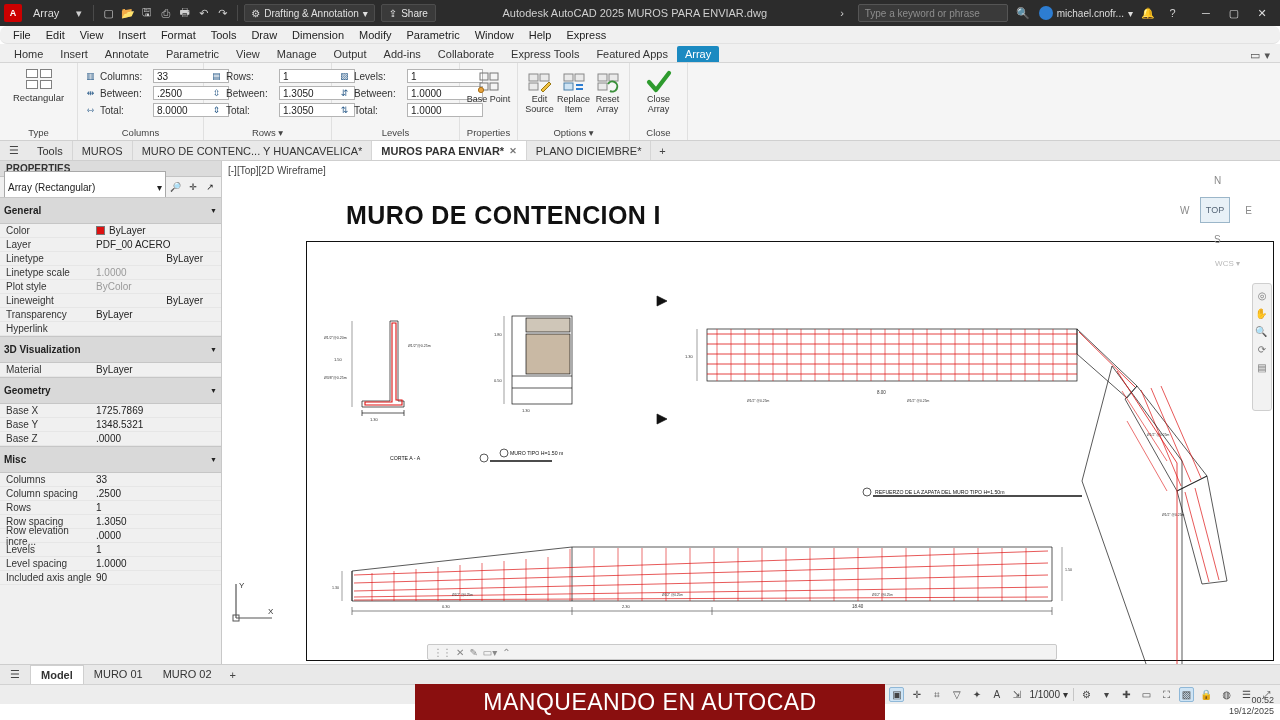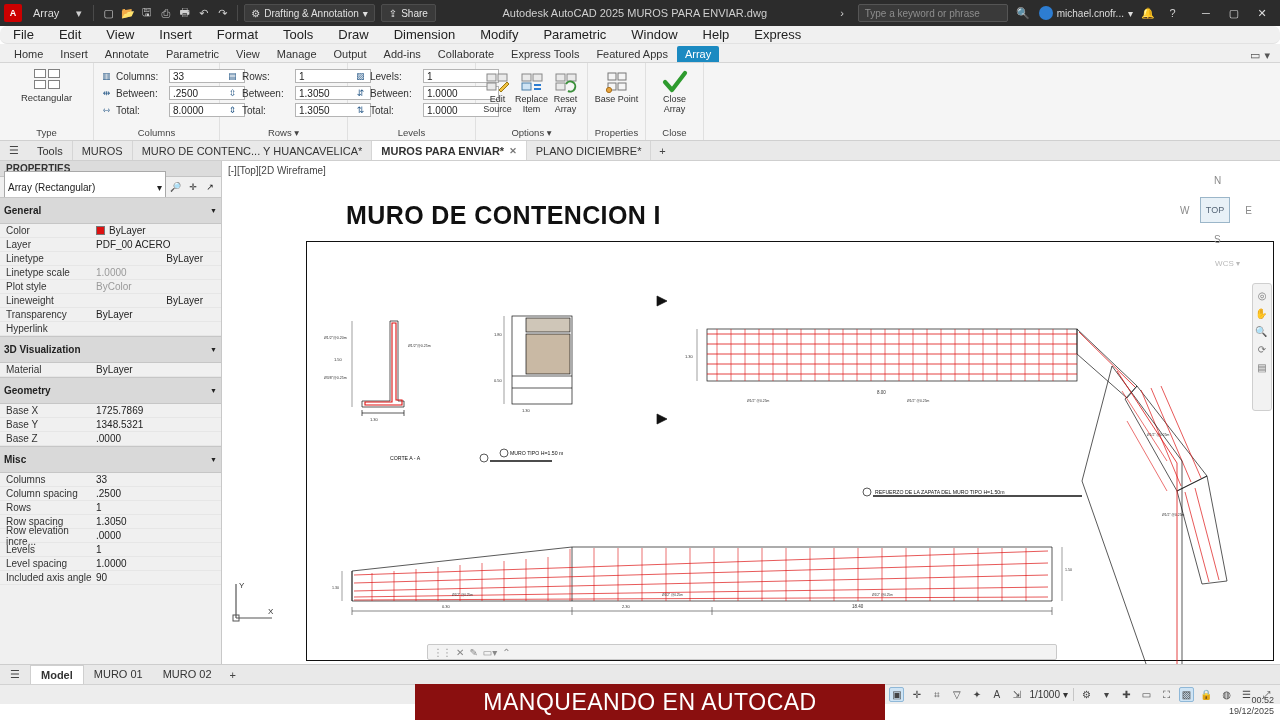--- a/index.html
+++ b/index.html
@@ -56,21 +56,21 @@
   .tb-avatar { width: 14px; height: 14px; border-radius: 50%; background: #2d7dd2; }
   .winbtns { display: flex; align-items: center; gap: 0; margin-left: 4px; }
   .winbtn {
     width: 28px; height: 25px; display: flex; align-items: center; justify-content: center;
     color: #ddd; font-size: 11px;
   }
 
   
   .menubar {
     height: 18px; background: #f0f0f0; display: flex; align-items: center;
-    padding: 0 6px; gap: 11px; font-size: 13px; color: #222;
+    padding: 0 6px; gap: 1px; font-size: 11px; color: #222;
     border-bottom: 1px solid #e2e2e2;
     border-radius: 7px;
   }
   .menubar span { padding: 1px 7px; }
 
   
   .ribbon-tabs {
     height: 19px; background: #f0f0f0; display: flex; align-items: flex-end;
     padding: 0 6px; font-size: 11px; gap: 1px; border-bottom: 1px solid #d5d5d5;
   }
@@ -314,21 +314,21 @@
     <div class="rtab">Featured Apps</div>
     <div class="rtab active">Array</div>
     <div class="rtab-arrow">
       <span>▭</span>
       <span>▾</span>
     </div>
   </div>
 
   <div class="ribbon">
 
-    <div class="rp" style="width:94px">
+    <div class="rp" style="width:78px">
       <div class="rp-body" style="justify-content:center">
         <div class="arr-btn">
           <div class="arr-grid">
             <div></div>
               <div></div>
               <div></div>
               <div></div>
           </div>
           <div class="arr-label">Rectangular</div>
         </div>
@@ -398,79 +398,79 @@
             <span class="f-input">1.0000</span>
           </div>
           <div class="fieldrow">
             <span class="f-icon">⇅</span>
             <span class="f-label">Total:</span>
             <span class="f-input">1.0000</span>
           </div>
         </div>
       </div>
       <div class="rp-title">Levels</div>
-    </div>
-
-    <div class="rp" style="width:112px">
-      <div class="rp-body" style="gap:2px">
-        <div class="tool-big">
-          <div class="tool-glyph">
-            <svg width="24" height="24" viewBox="0 0 24 24">
-              <rect x="2" y="4" width="9" height="7" fill="#eaeaea" stroke="#888"></rect>
-              <rect x="13" y="4" width="9" height="7" fill="#eaeaea" stroke="#888"></rect>
-              <rect x="2" y="13" width="9" height="7" fill="#eaeaea" stroke="#888"></rect>
-              <path d="M14 20 L22 12 L24 14 L16 22 Z" fill="#f0c040" stroke="#9a7a12"></path>
-            </svg>
-          </div>
-          <div class="tool-cap">Edit Source</div>
-        </div>
-        <div class="tool-big">
-          <div class="tool-glyph">
-            <svg width="24" height="24" viewBox="0 0 24 24">
-              <rect x="2" y="4" width="9" height="7" fill="#eaeaea" stroke="#888"></rect>
-              <rect x="13" y="4" width="9" height="7" fill="#eaeaea" stroke="#888"></rect>
-              <rect x="2" y="13" width="9" height="7" fill="#cfe4f4" stroke="#4a7fa8"></rect>
-              <path d="M14 15 h7 M14 19 h7" stroke="#2d7dd2" stroke-width="2"></path>
-            </svg>
-          </div>
-          <div class="tool-cap">Replace Item</div>
-        </div>
-        <div class="tool-big">
-          <div class="tool-glyph">
-            <svg width="24" height="24" viewBox="0 0 24 24">
-              <rect x="2" y="4" width="9" height="7" fill="#eaeaea" stroke="#888"></rect>
-              <rect x="13" y="4" width="9" height="7" fill="#eaeaea" stroke="#888"></rect>
-              <rect x="2" y="13" width="9" height="7" fill="#eaeaea" stroke="#888"></rect>
-              <path d="M14 21 a5 5 0 1 0 -2 -7" fill="none" stroke="#3a8f3a" stroke-width="2"></path>
-            </svg>
-          </div>
-          <div class="tool-cap">Reset Array</div>
-        </div>
-      </div>
-      <div class="rp-title">
-        <span>Options</span> ▾
-      </div>
     </div>
 
     <div class="rp" style="width:58px">
       <div class="rp-body" style="justify-content:center">
         <div class="tool-big">
           <div class="tool-glyph">
             <svg width="24" height="24" viewBox="0 0 24 24">
               <rect x="3" y="3" width="8" height="7" fill="none" stroke="#777"></rect>
               <rect x="13" y="3" width="8" height="7" fill="none" stroke="#777"></rect>
               <rect x="3" y="13" width="8" height="7" fill="none" stroke="#777"></rect>
               <rect x="13" y="13" width="8" height="7" fill="none" stroke="#777"></rect>
               <circle cx="4" cy="20" r="2.6" fill="#e8a33d" stroke="#a8701b"></circle>
             </svg>
           </div>
           <div class="tool-cap">Base Point</div>
         </div>
       </div>
       <div class="rp-title">Properties</div>
+    </div>
+
+    <div class="rp" style="width:112px">
+      <div class="rp-body" style="gap:2px">
+        <div class="tool-big">
+          <div class="tool-glyph">
+            <svg width="24" height="24" viewBox="0 0 24 24">
+              <rect x="2" y="4" width="9" height="7" fill="#eaeaea" stroke="#888"></rect>
+              <rect x="13" y="4" width="9" height="7" fill="#eaeaea" stroke="#888"></rect>
+              <rect x="2" y="13" width="9" height="7" fill="#eaeaea" stroke="#888"></rect>
+              <path d="M14 20 L22 12 L24 14 L16 22 Z" fill="#f0c040" stroke="#9a7a12"></path>
+            </svg>
+          </div>
+          <div class="tool-cap">Edit Source</div>
+        </div>
+        <div class="tool-big">
+          <div class="tool-glyph">
+            <svg width="24" height="24" viewBox="0 0 24 24">
+              <rect x="2" y="4" width="9" height="7" fill="#eaeaea" stroke="#888"></rect>
+              <rect x="13" y="4" width="9" height="7" fill="#eaeaea" stroke="#888"></rect>
+              <rect x="2" y="13" width="9" height="7" fill="#cfe4f4" stroke="#4a7fa8"></rect>
+              <path d="M14 15 h7 M14 19 h7" stroke="#2d7dd2" stroke-width="2"></path>
+            </svg>
+          </div>
+          <div class="tool-cap">Replace Item</div>
+        </div>
+        <div class="tool-big">
+          <div class="tool-glyph">
+            <svg width="24" height="24" viewBox="0 0 24 24">
+              <rect x="2" y="4" width="9" height="7" fill="#eaeaea" stroke="#888"></rect>
+              <rect x="13" y="4" width="9" height="7" fill="#eaeaea" stroke="#888"></rect>
+              <rect x="2" y="13" width="9" height="7" fill="#eaeaea" stroke="#888"></rect>
+              <path d="M14 21 a5 5 0 1 0 -2 -7" fill="none" stroke="#3a8f3a" stroke-width="2"></path>
+            </svg>
+          </div>
+          <div class="tool-cap">Reset Array</div>
+        </div>
+      </div>
+      <div class="rp-title">
+        <span>Options</span> ▾
+      </div>
     </div>
 
     <div class="rp" style="width:58px">
       <div class="rp-body" style="justify-content:center">
         <div class="tool-big">
           <div class="tool-glyph">
             <svg width="26" height="24" viewBox="0 0 26 24">
               <path d="M3 12 L10 20 L23 3" fill="none" stroke="#2e9b2e" stroke-width="4.2" stroke-linecap="round" stroke-linejoin="round"></path>
             </svg>
           </div>

